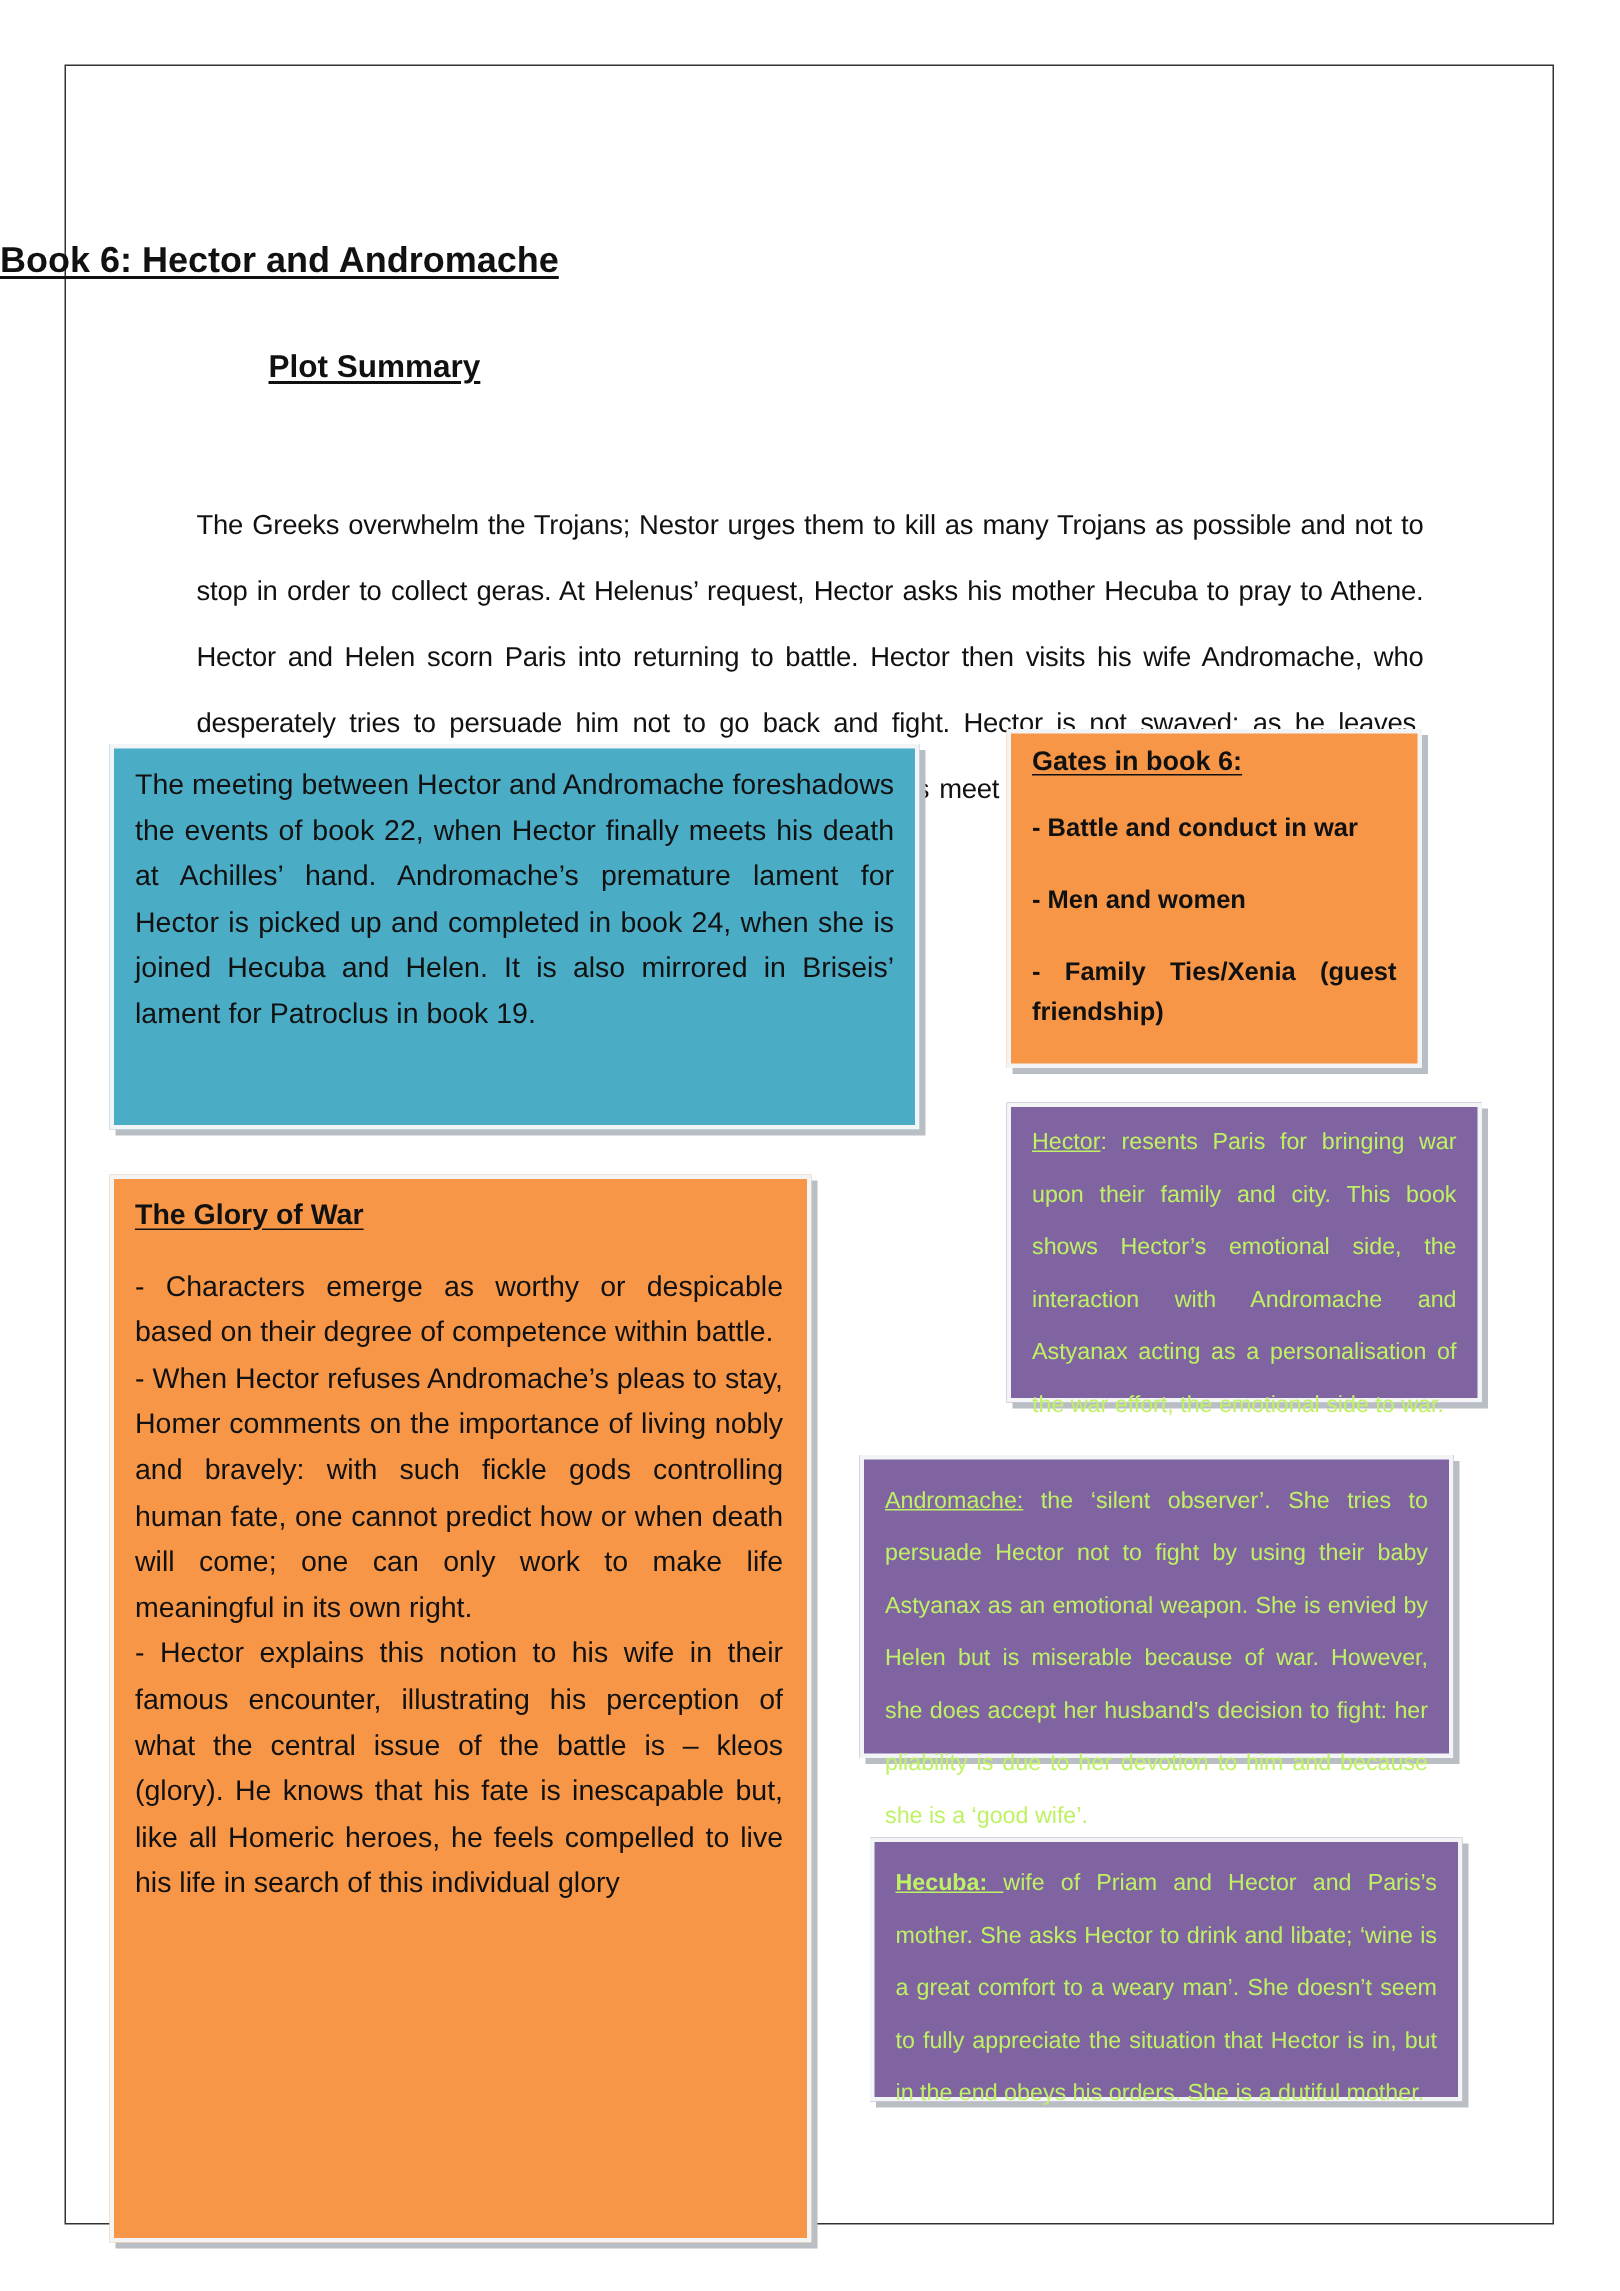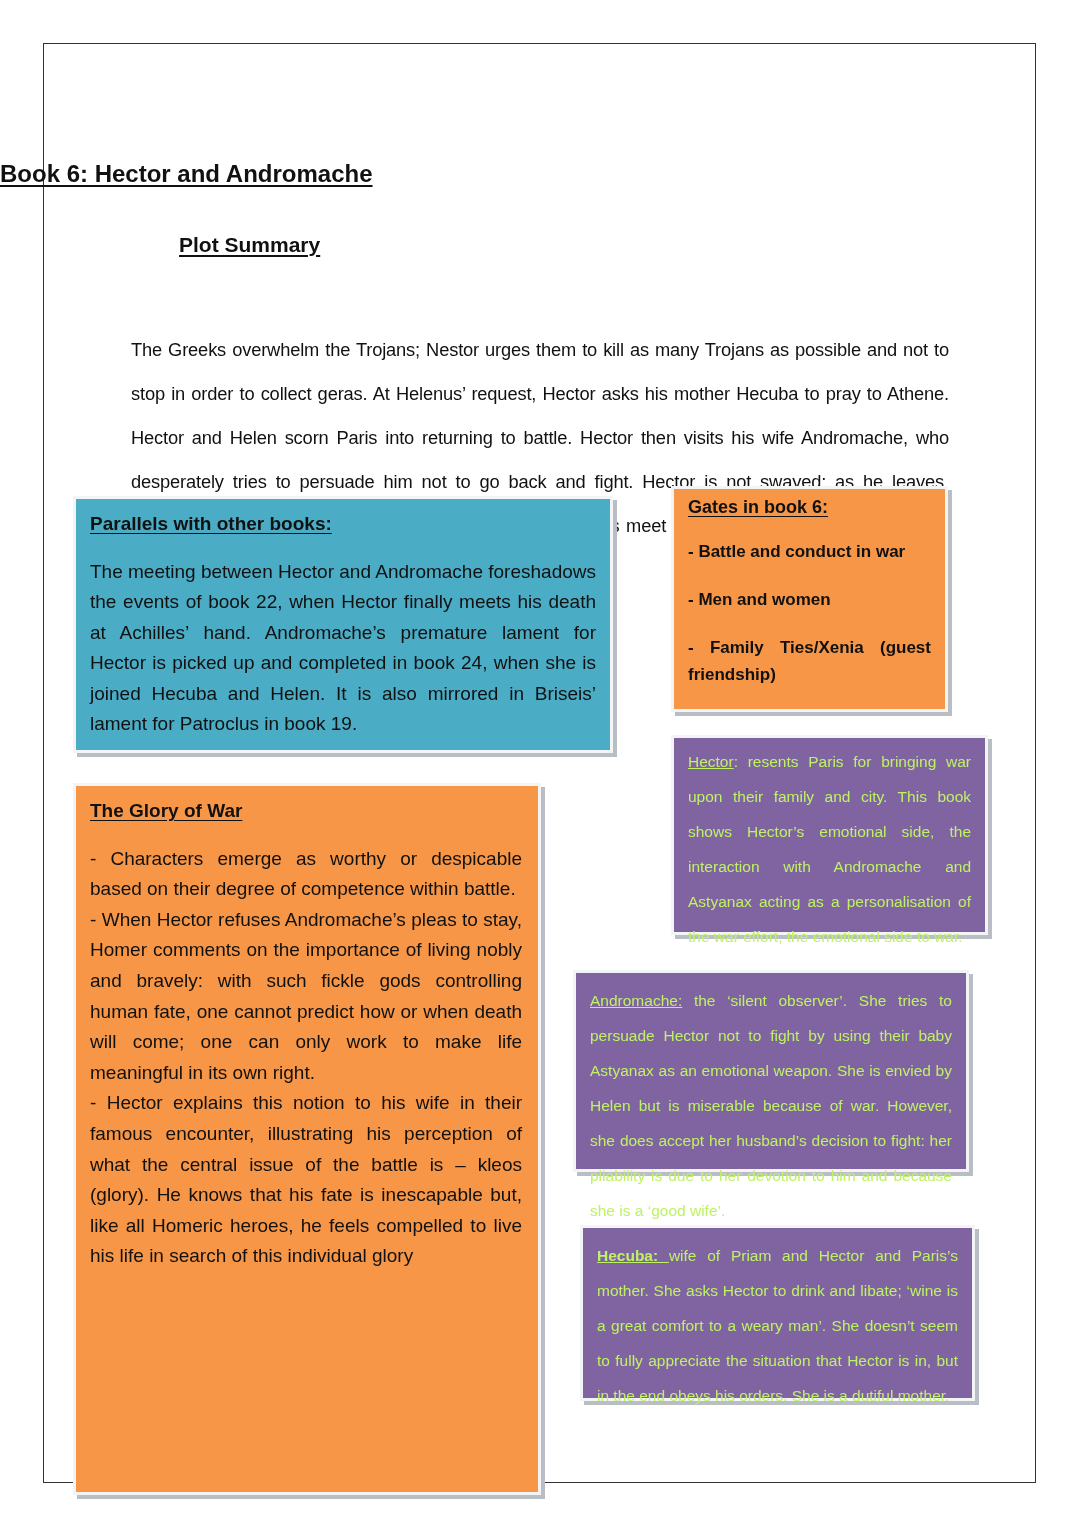--- a/index.html
+++ b/index.html
@@ -44,21 +44,20 @@
 <div class="page-border"></div>
 
 <div class="title">
   <span>Book 6: Hector and Andromache</span>
 </div>
 
 <div class="plot-heading">Plot Summary</div>
 <div class="plot-text">The Greeks overwhelm the Trojans; Nestor urges them to kill as many Trojans as possible and not to stop in order to collect geras. At Helenus’ request, Hector asks his mother Hecuba to pray to Athene. Hector and Helen scorn Paris into returning to battle. Hector then visits his wife Andromache, who desperately tries to persuade him not to go back and fight. Hector is not swayed; as he leaves, Andromache mourns his impending death. Hector and Paris meet at the Gates of Troy and return to battle together.</div>
 
 <div class="box parallels">
-  <div class="heading">Parallels with other books:</div>
   <div>The meeting between Hector and Andromache foreshadows the events of book 22, when Hector finally meets his death at Achilles’ hand. Andromache’s premature lament for Hector is picked up and completed in book 24, when she is joined Hecuba and Helen. It is also mirrored in Briseis’ lament for Patroclus in book 19.</div>
 </div>
 
 <div class="box themes">
   <div class="heading">Gates in book 6:</div>
   <div class="theme-item">- Battle and conduct in war</div>
   <div class="theme-item">- Men and women</div>
   <div class="theme-item" style="text-align: justify;">- Family Ties/Xenia (guest friendship)</div>
 </div>
 

